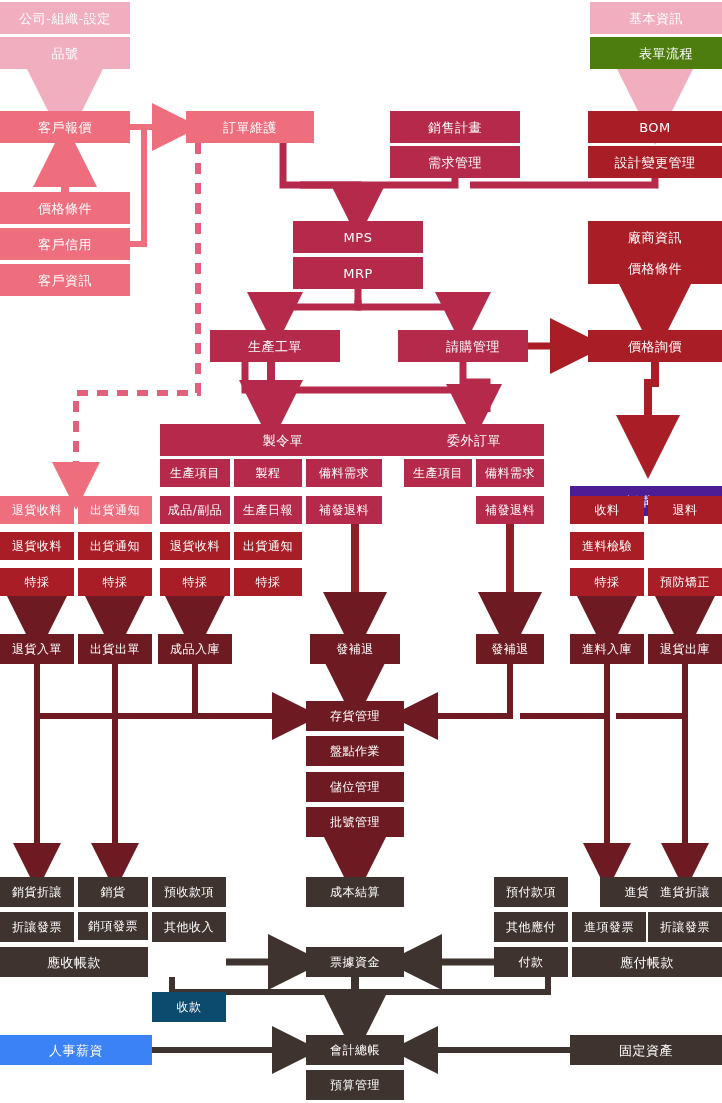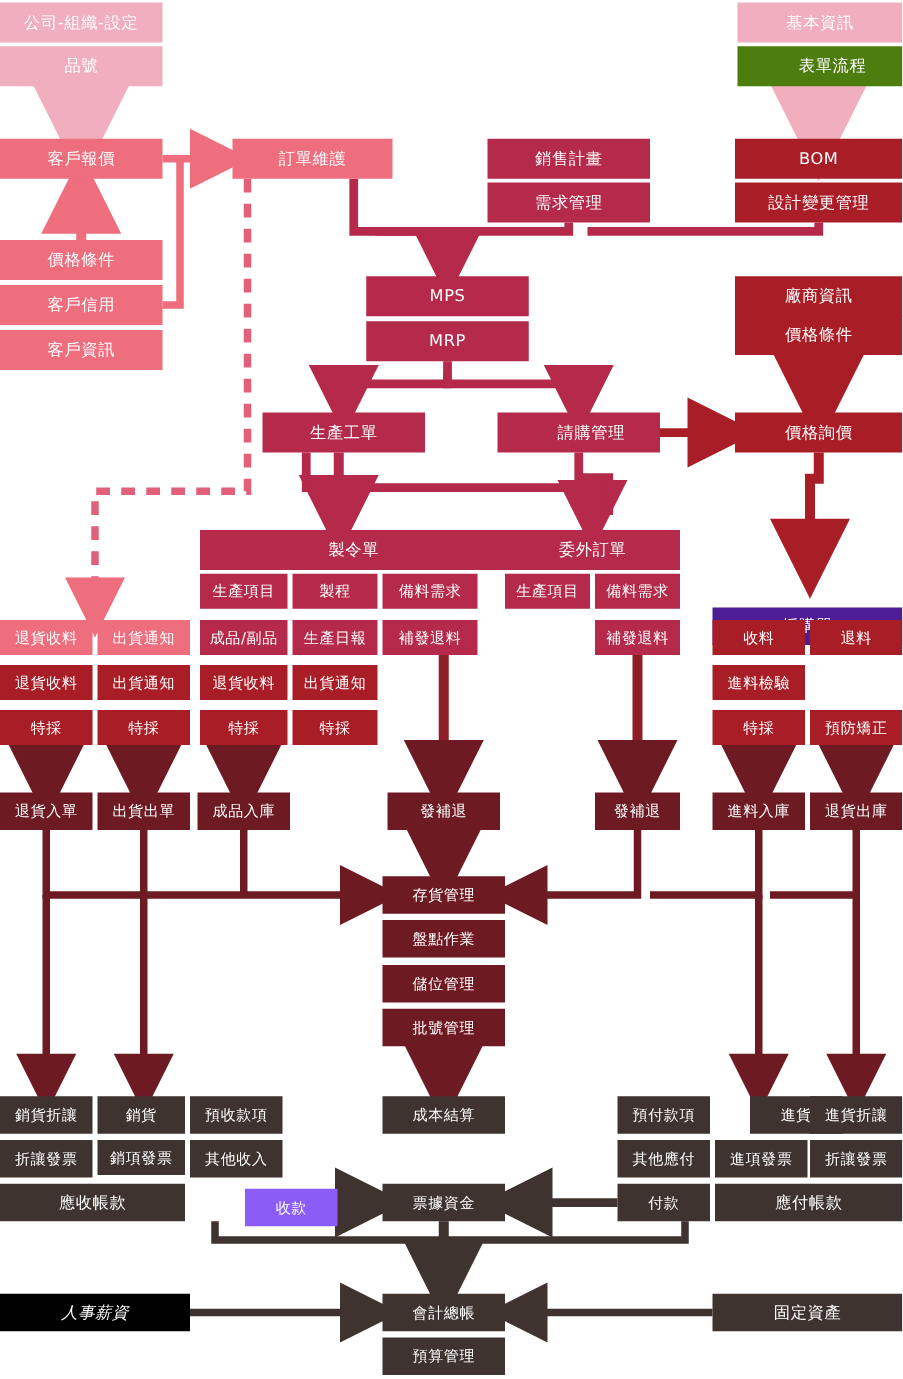--- a/index.html
+++ b/index.html
@@ -298,21 +298,21 @@
     </div>
     <div class="box sm" style="left: 78px; top: 912px; width: 70px; height: 28px; background: rgb(62, 51, 47);">
       <span>銷項發票</span>
     </div>
     <div class="box sm" style="left: 152px; top: 912px; width: 74px; height: 30px; background: rgb(62, 51, 47);">
       <span>其他收入</span>
     </div>
     <div class="box" style="left: 0px; top: 947px; width: 148px; height: 30px; background: rgb(62, 51, 47);">
       <span>應收帳款</span>
     </div>
-    <div class="box sm" style="left: 152px; top: 951px; width: 74px; height: 30px; background: #8b5cf6; margin-left: 44px;">
+    <div class="box sm" style="left: 152px; top: 992px; width: 74px; height: 30px; background: #0c4a6e;">
       <span>收款</span>
     </div>
     <div class="box sm" style="left: 494px; top: 877px; width: 74px; height: 30px; background: rgb(62, 51, 47);">
       <span>預付款項</span>
     </div>
     <div class="box sm" style="left: 572px; top: 877px; width: 74px; height: 30px; background: rgb(62, 51, 47); margin-left: 28px;">
       <span>進貨</span>
     </div>
     <div class="box sm" style="left: 648px; top: 877px; width: 74px; height: 30px; background: rgb(62, 51, 47);">
       <span>進貨折讓</span>
@@ -328,21 +328,21 @@
     </div>
     <div class="box sm" style="left: 494px; top: 947px; width: 74px; height: 30px; background: rgb(62, 51, 47);">
       <span>付款</span>
     </div>
     <div class="box" style="left: 572px; top: 947px; width: 150px; height: 30px; background: rgb(62, 51, 47);">
       <span>應付帳款</span>
     </div>
     <div class="box sm" style="left: 306px; top: 947px; width: 98px; height: 30px; background: rgb(62, 51, 47);">
       <span>票據資金</span>
     </div>
-    <div class="box" style="left: 0px; top: 1035px; width: 152px; height: 30px; background: #000000; font-style: italic;">
+    <div class="box" style="left: 0px; top: 1035px; width: 152px; height: 30px; background: #3b82f6;">
       <span>人事薪資</span>
     </div>
     <div class="box sm" style="left: 306px; top: 1035px; width: 98px; height: 30px; background: rgb(62, 51, 47);">
       <span>會計總帳</span>
     </div>
     <div class="box sm" style="left: 306px; top: 1070px; width: 98px; height: 30px; background: rgb(62, 51, 47);">
       <span>預算管理</span>
     </div>
     <div class="box" style="left: 570px; top: 1035px; width: 152px; height: 30px; background: rgb(62, 51, 47);">
       <span>固定資產</span>

